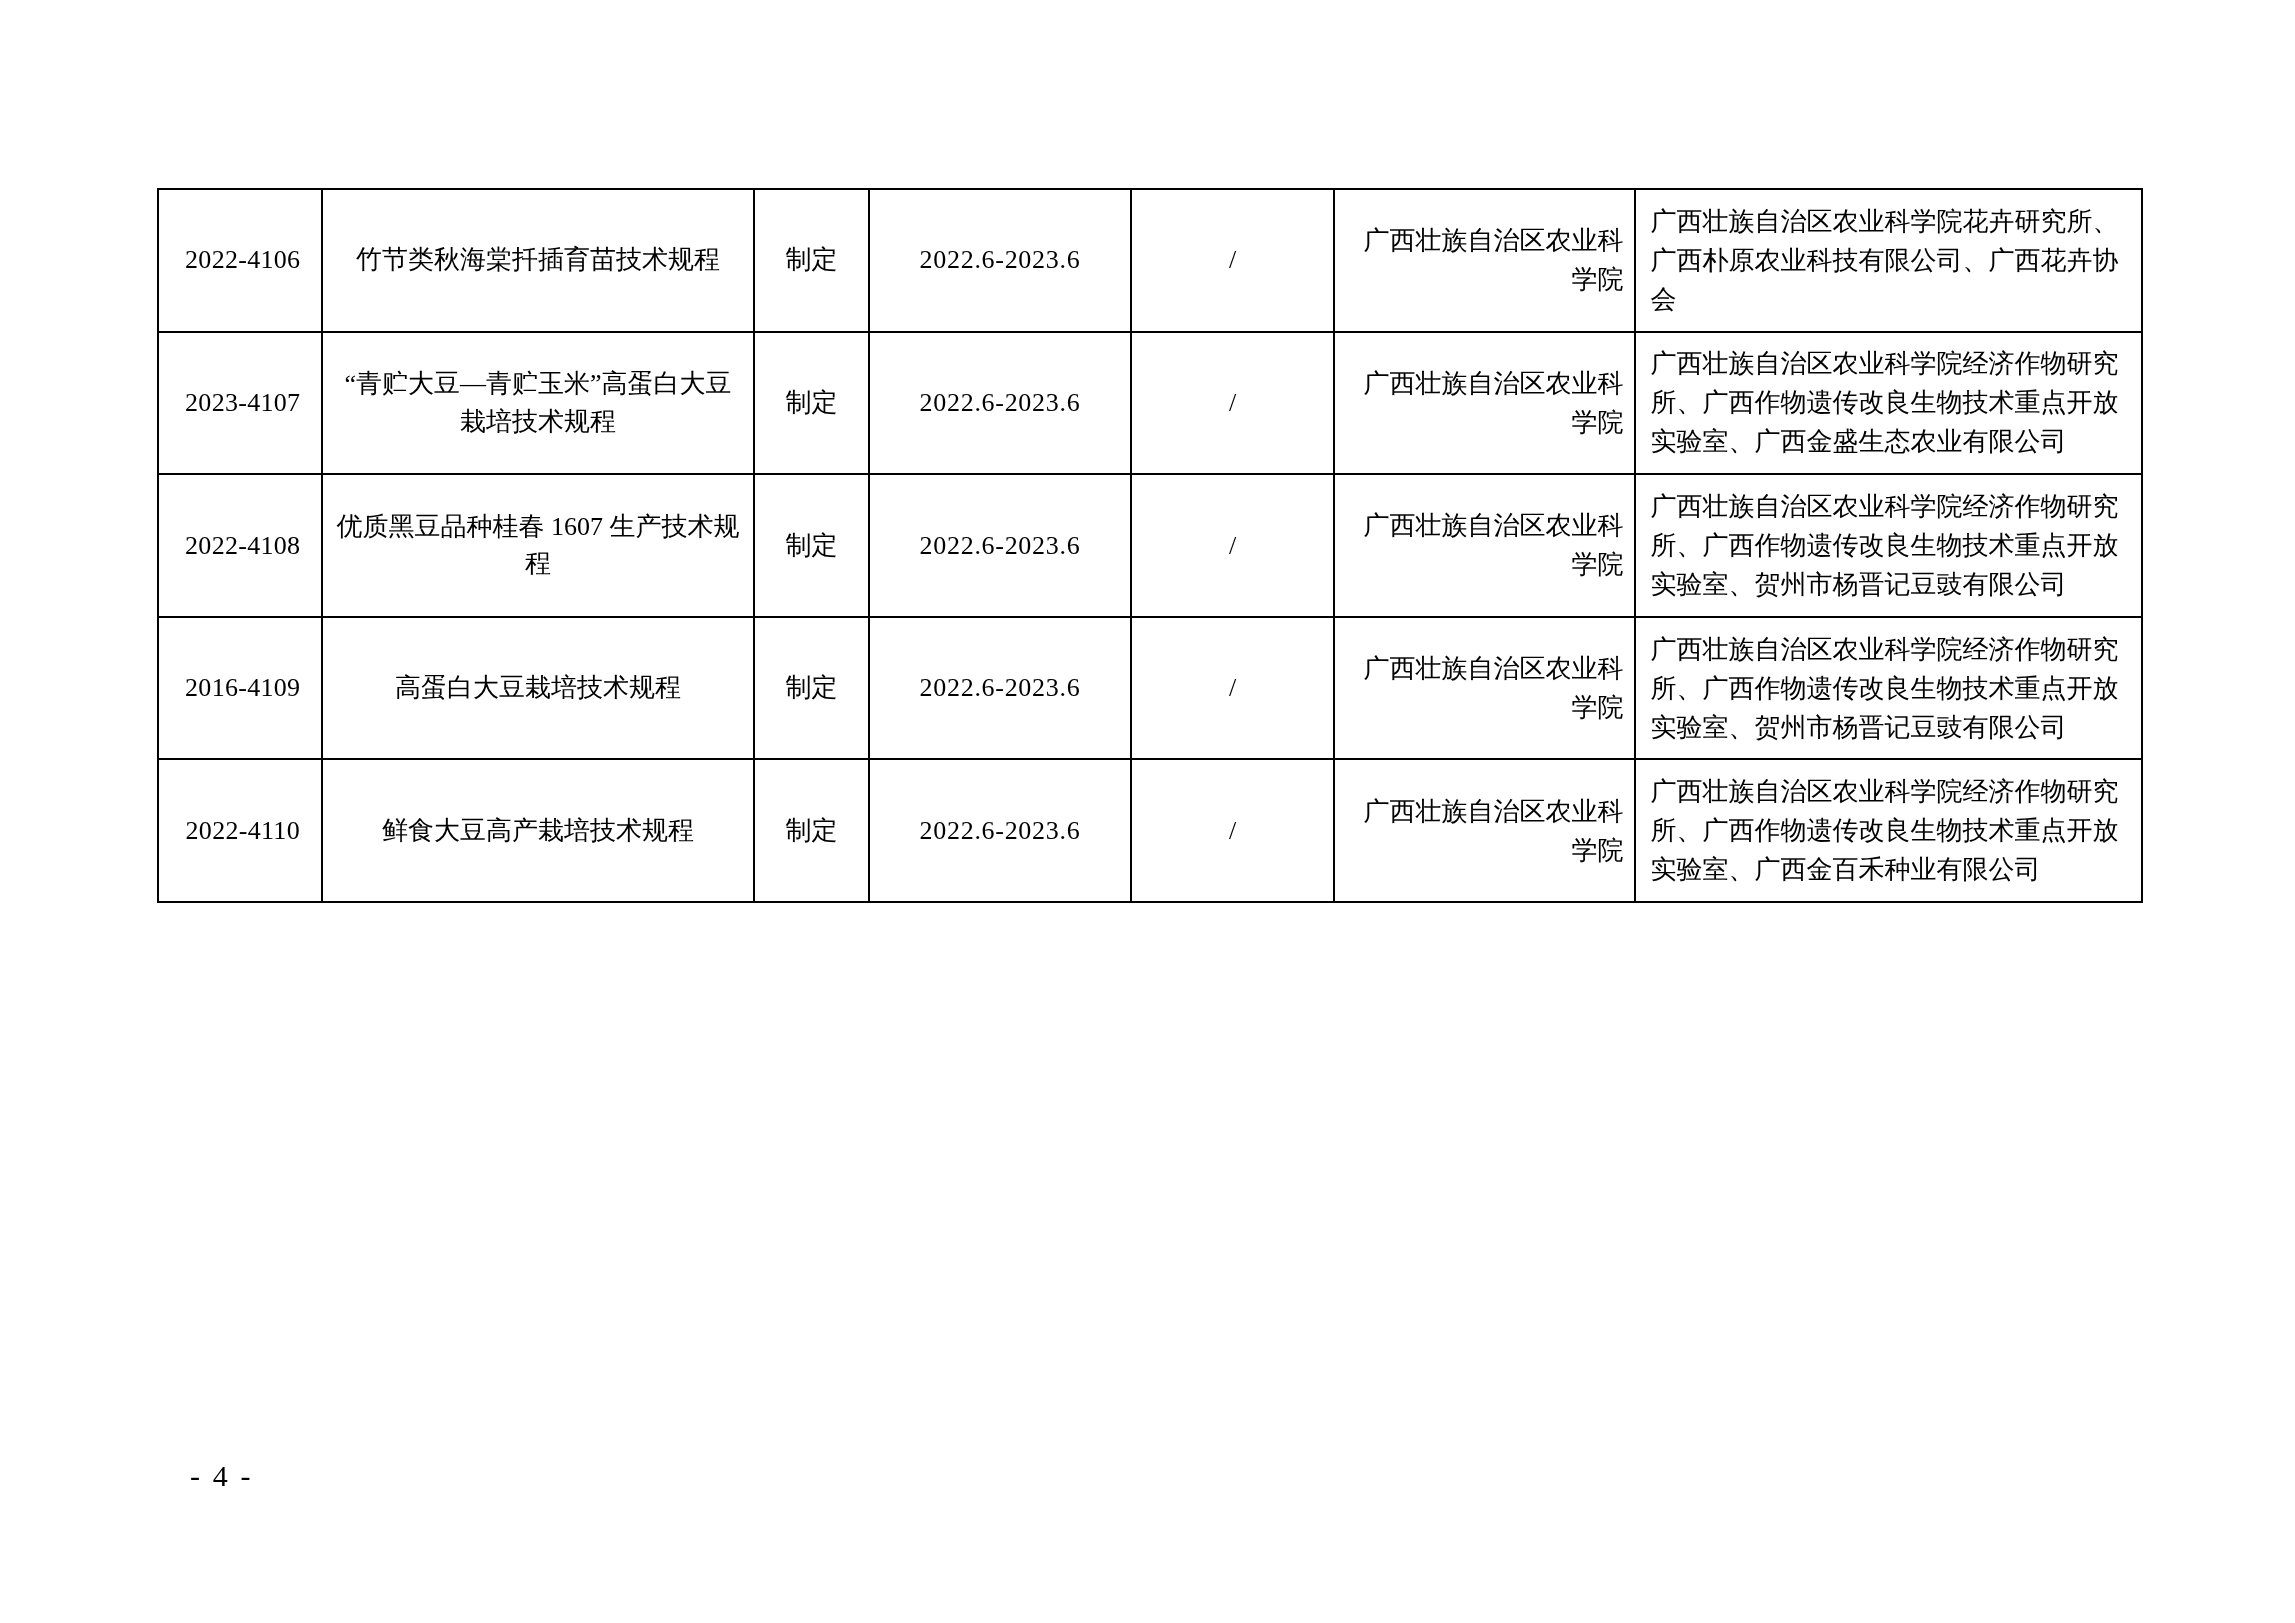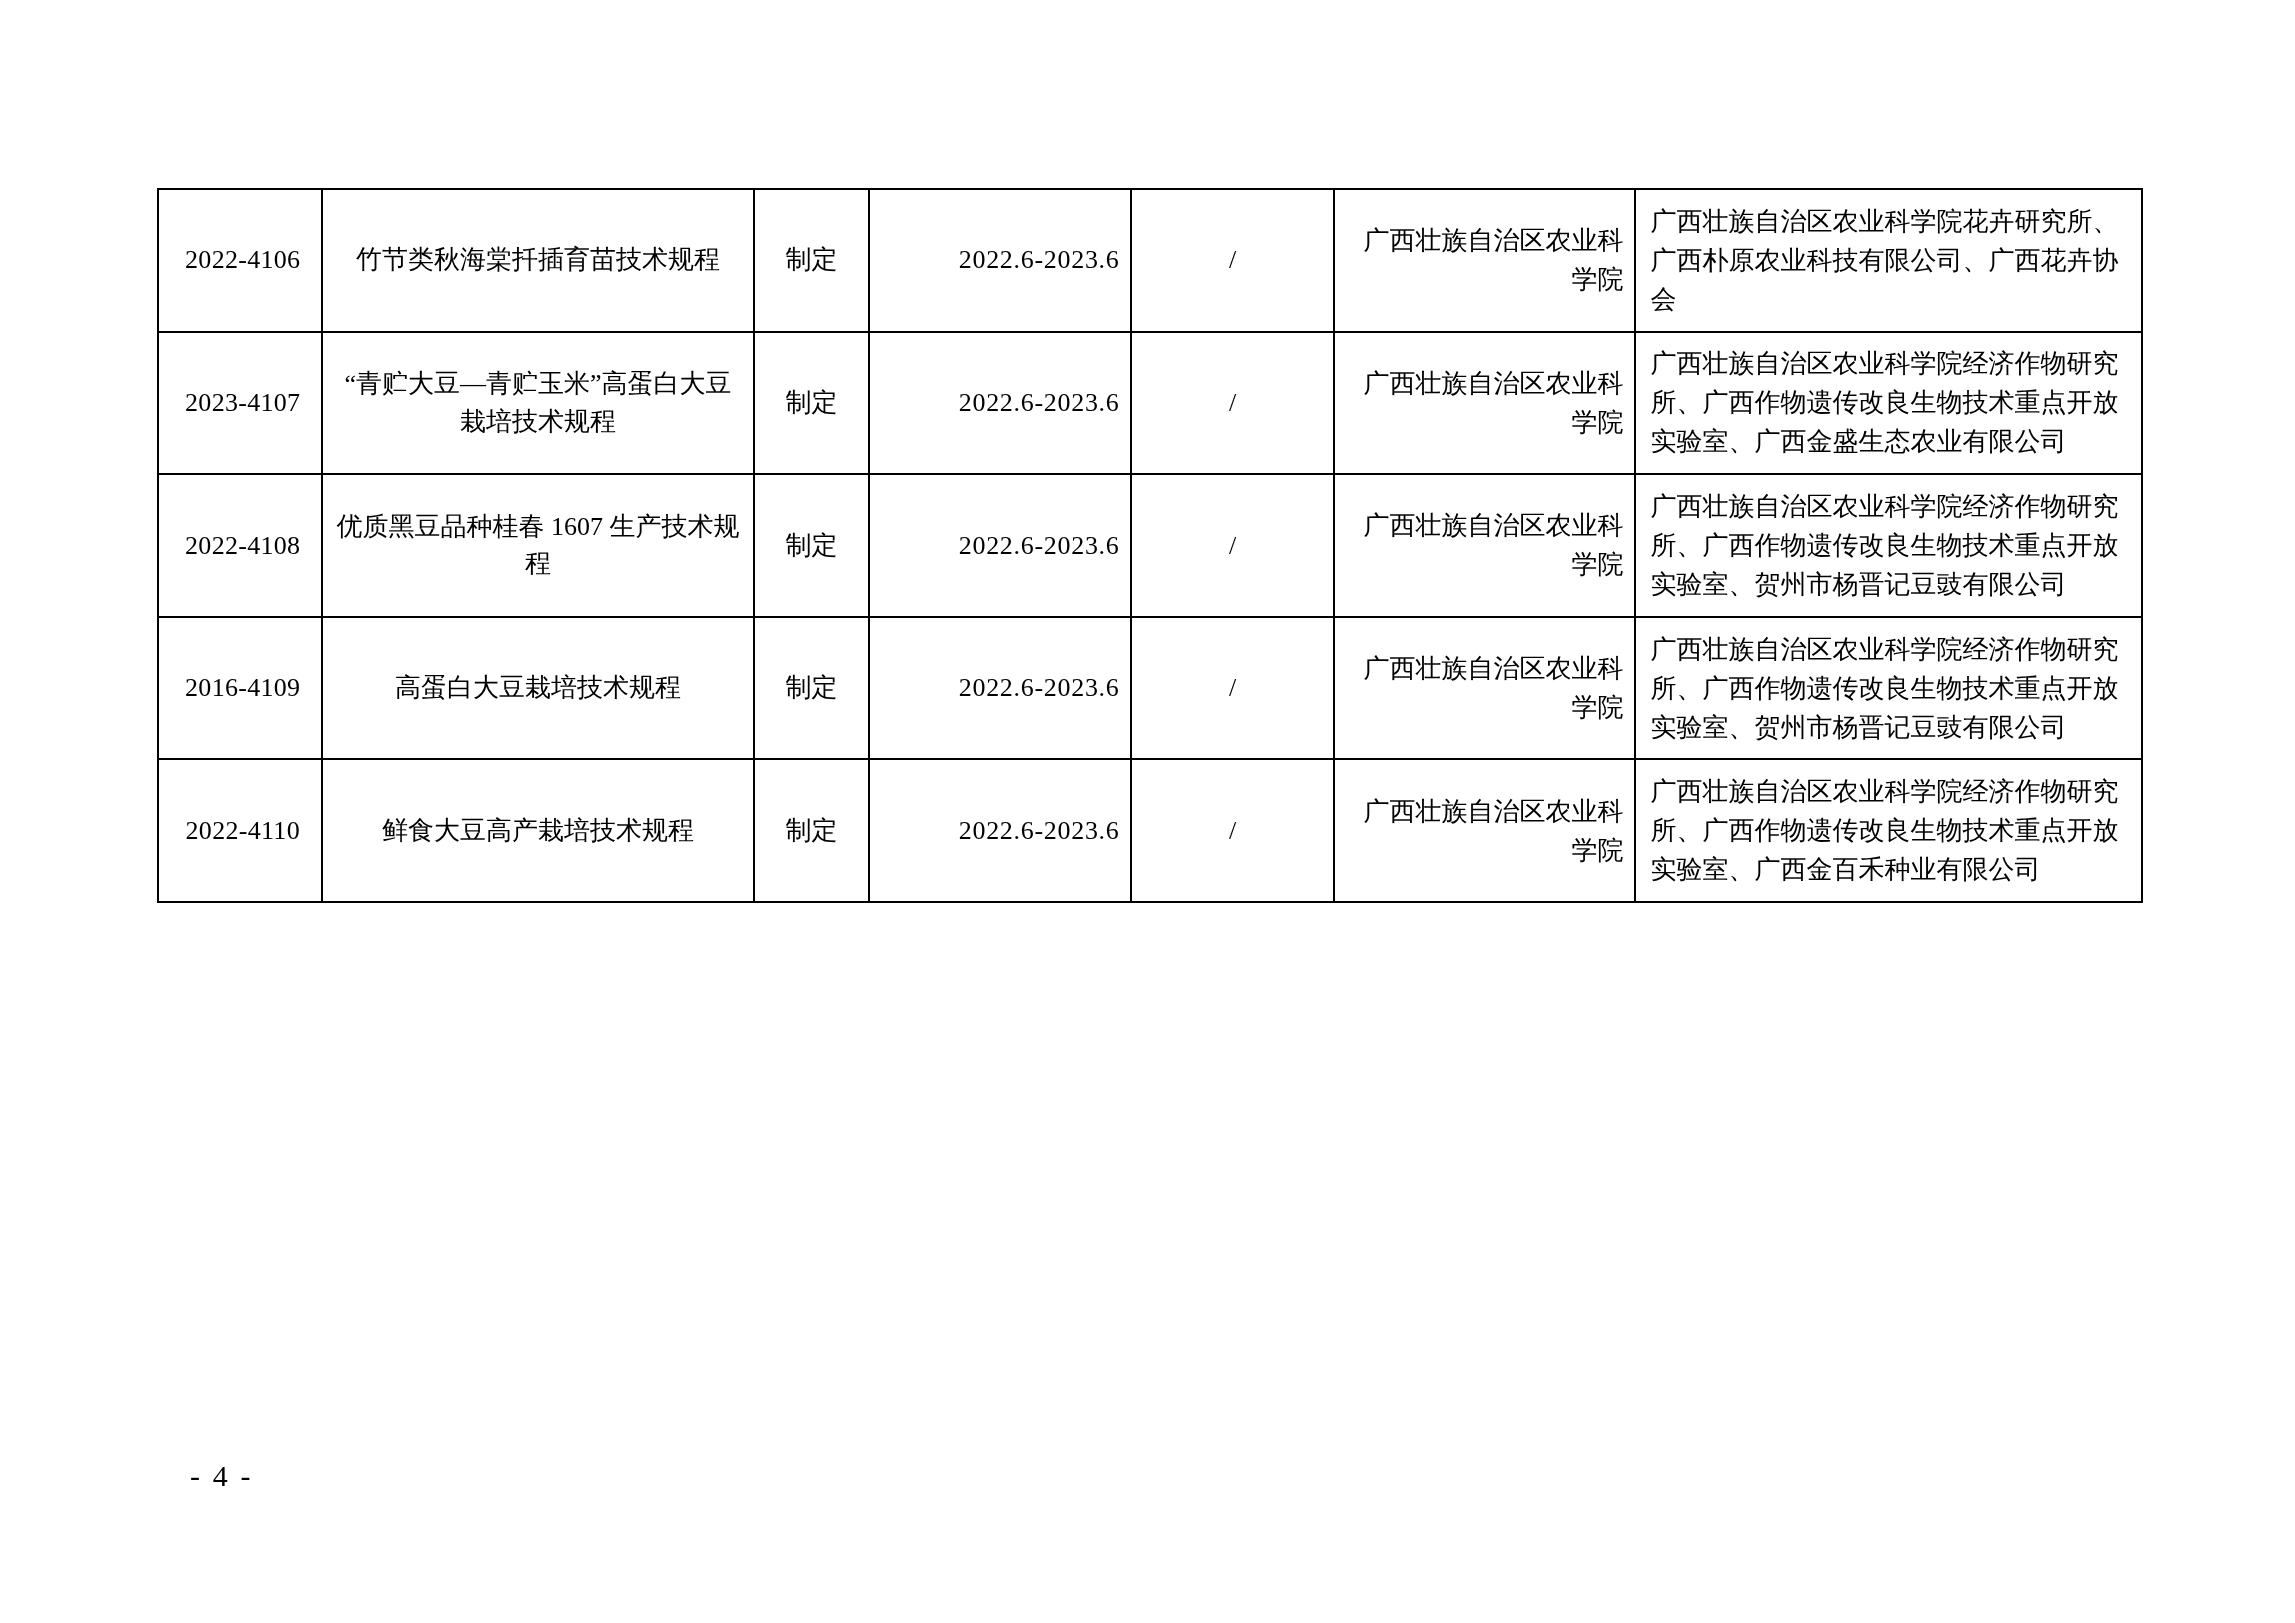--- a/index.html
+++ b/index.html
@@ -58,21 +58,20 @@
     text-align: right;
     padding-left: 17px;
     line-height: 1.5;
   }
   td.cell-code {
     letter-spacing: 0.3px;
     padding-left: 16px;
   }
   td.cell-period {
     letter-spacing: 0.7px;
-    text-align: right;
   }
   .page-number {
     position: absolute;
     left: 190px;
     top: 1459px;
     font-size: 30px;
     letter-spacing: 2.6px;
   }
 </style>
 </head>

